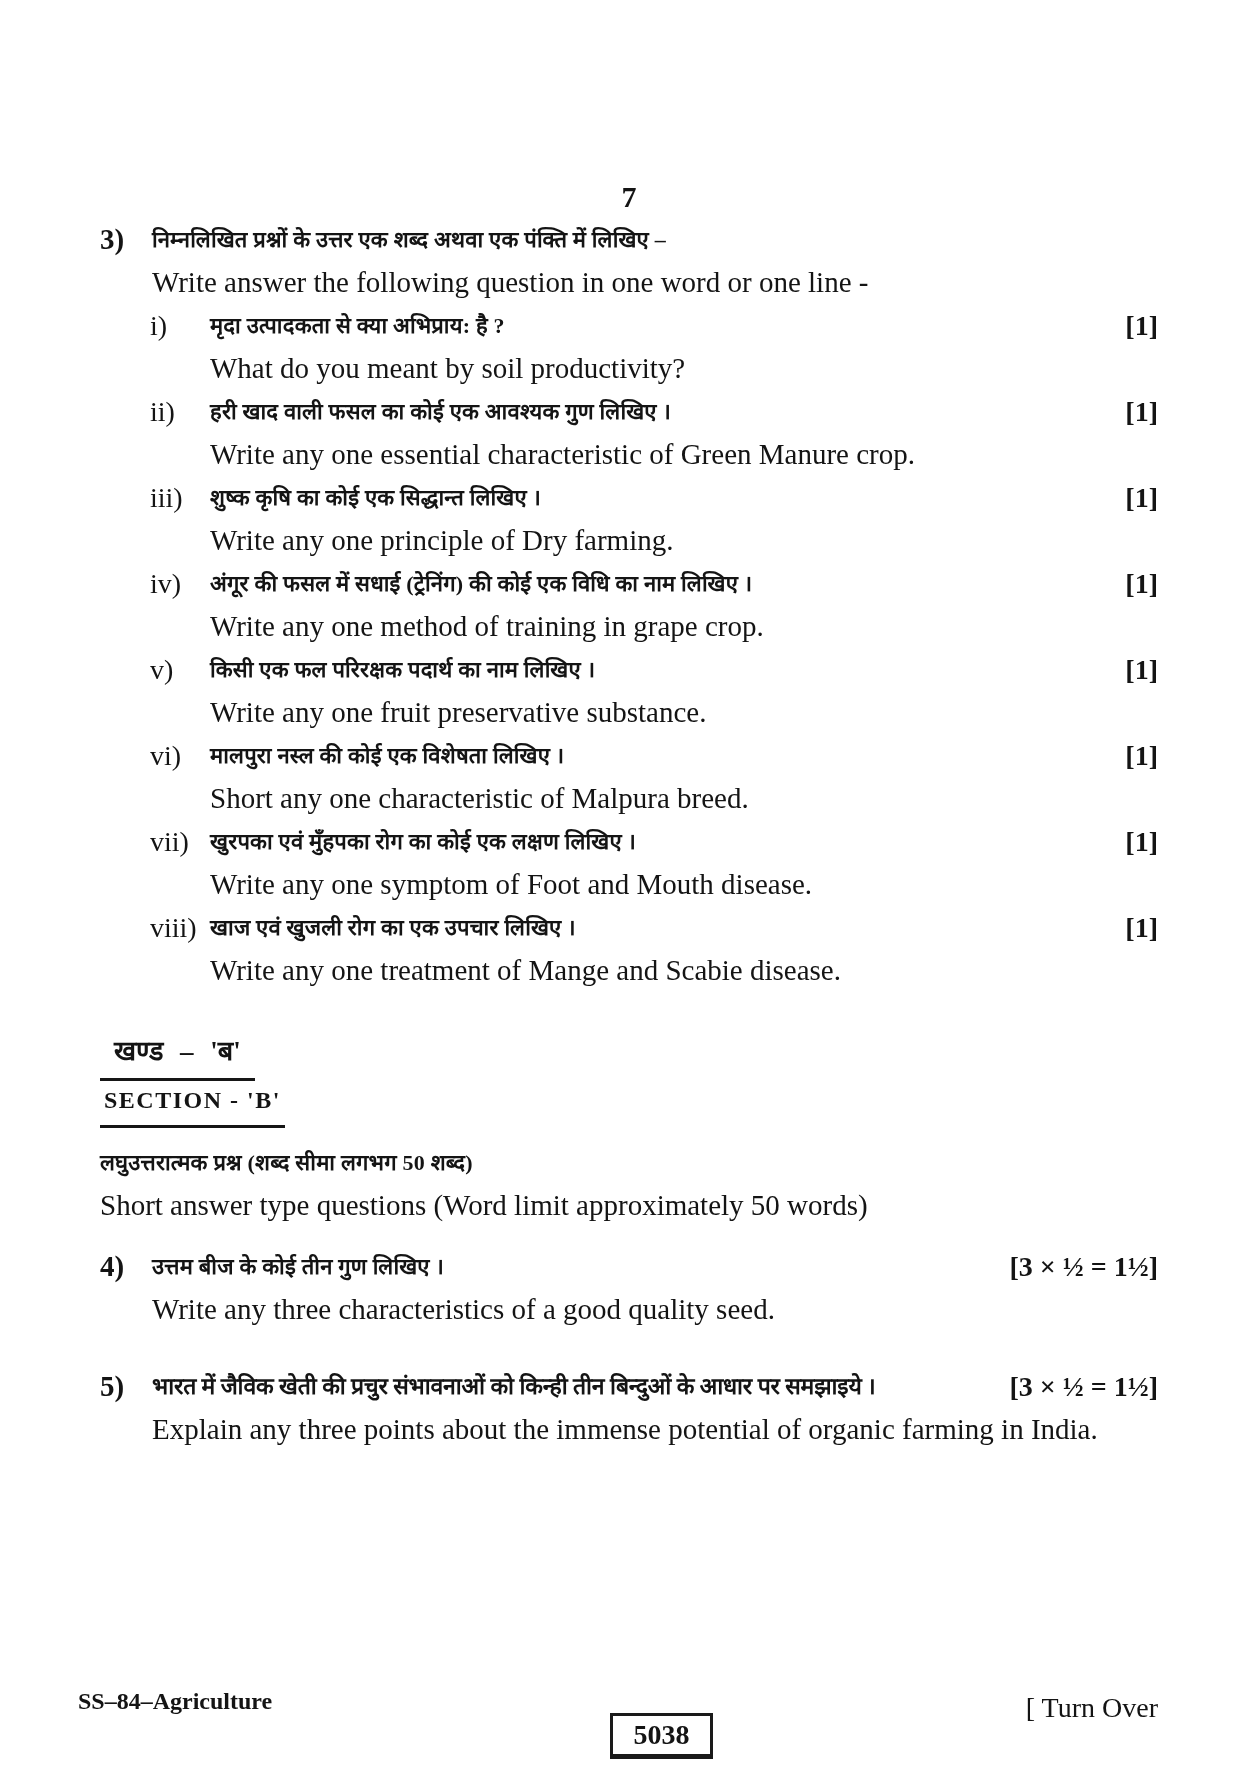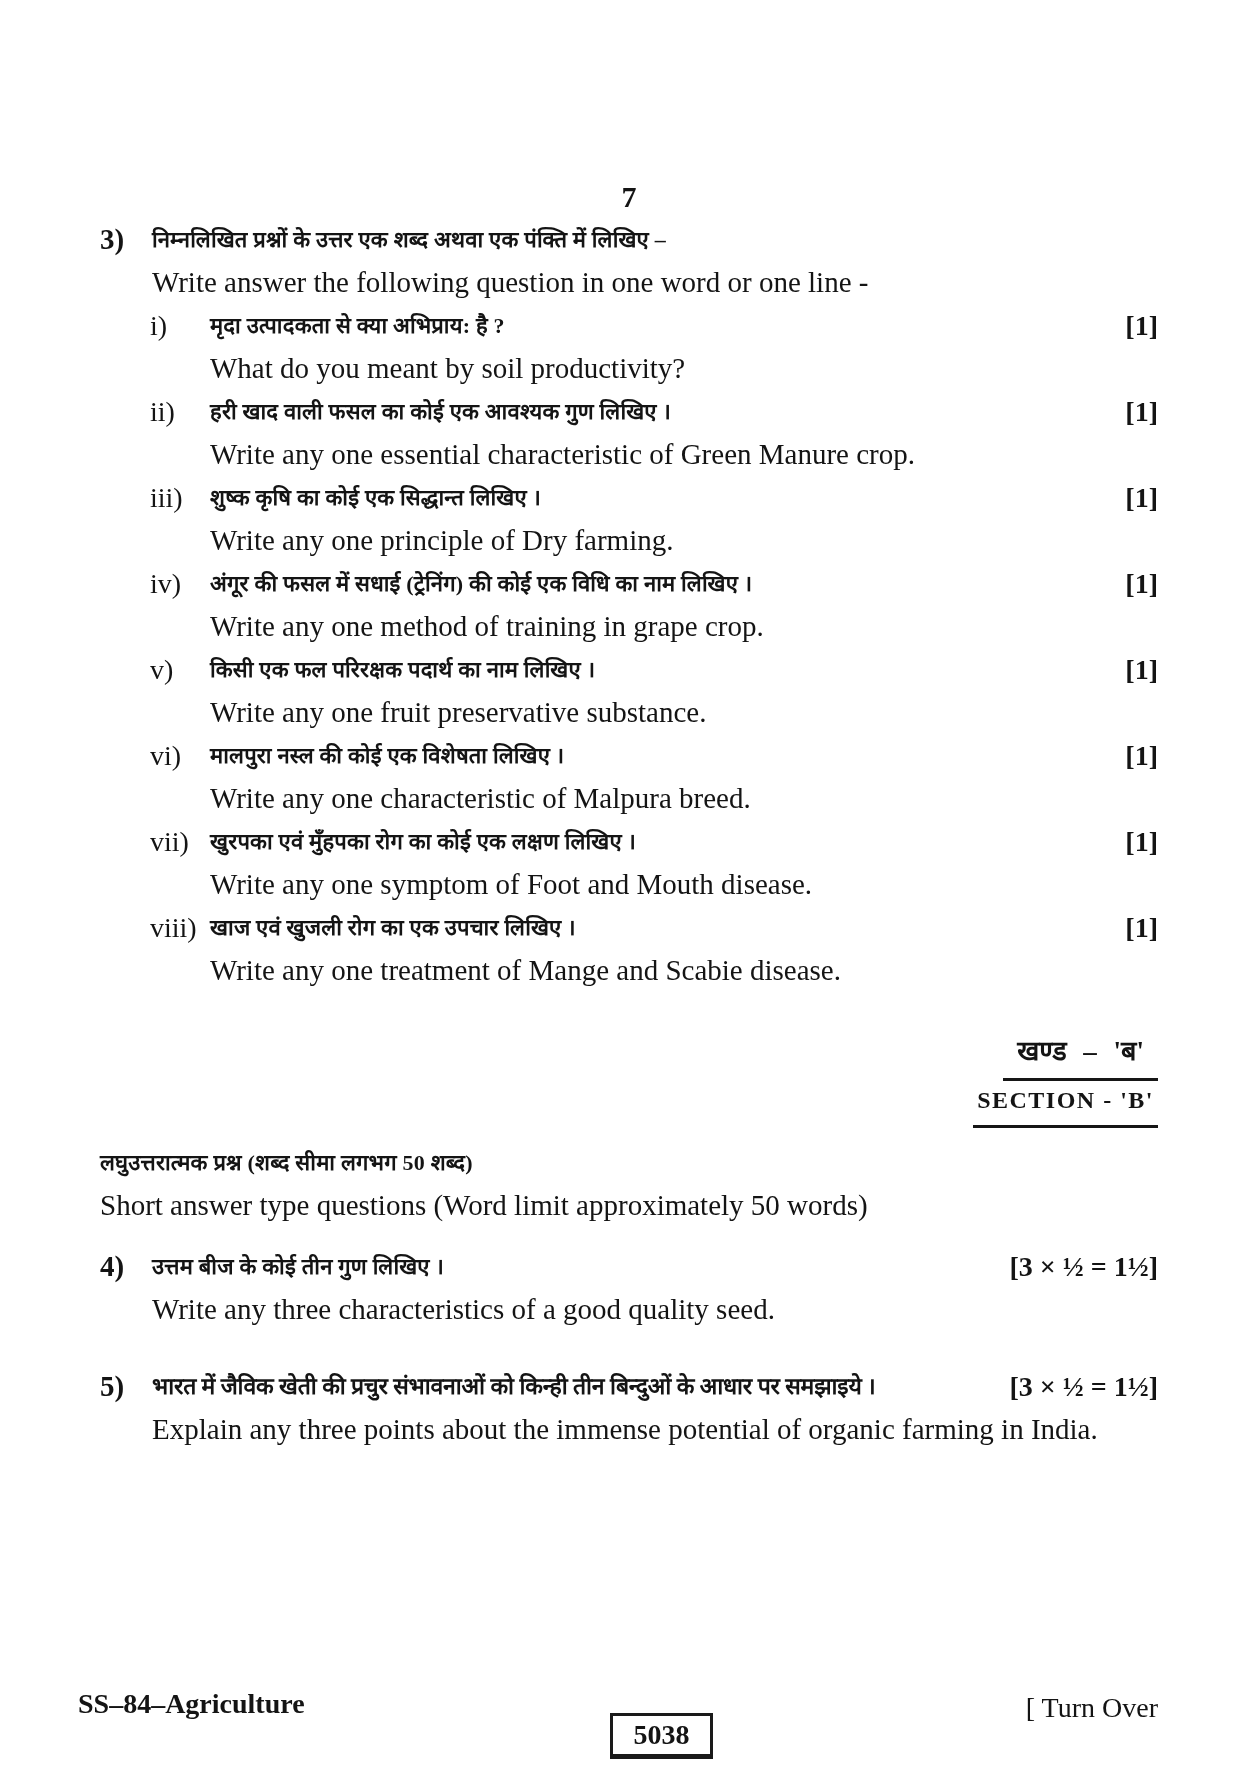--- a/index.html
+++ b/index.html
@@ -54,21 +54,21 @@
 
   .marks {
     position: absolute;
     right: 0;
     top: 0;
     font-weight: 700;
     font-size: 28px;
     line-height: 43px;
   }
 
-  .center-wrap { padding-left: 44px; text-align: right; text-decoration: underline; }
+  .center-wrap { padding-left: 100px; text-align: left; text-decoration: underline; }
   .sec-head-hi {
     display: inline-block;
     font-size: 27px;
     font-weight: 700;
     word-spacing: 10px;
     padding: 0 14px 5px 14px;
     border-bottom: 3px solid #161616;
   }
   .sec-head-en {
     display: inline-block;
@@ -83,21 +83,21 @@
   .gap-sechead2 { margin-top: 6px; }
   .gap-note { margin-top: 19px; }
   .gap-q4 { margin-top: 18px; }
   .gap-q5 { margin-top: 34px; }
 
   .footer-left {
     position: absolute;
     left: 78px;
     top: 1688px;
     font-weight: 700;
-    font-size: 28px;
+    font-size: 24px;
     white-space: nowrap;
   }
   .serial-box {
     position: absolute;
     left: 610px;
     top: 1713px;
     width: 97px;
     height: 38px;
     border: 3px solid #1a1a1a;
     border-bottom-width: 5px;
@@ -169,21 +169,21 @@
     </div>
     <div class="line sub-eng">
       <span class="en">Write any one fruit preservative substance.</span>
     </div>
 
     <div class="line sub-row">
       <span class="roman">vi)</span><span class="hi">मालपुरा नस्ल की कोई एक विशेषता लिखिए ।</span>
       <span class="marks">[1]</span>
     </div>
     <div class="line sub-eng">
-      <span class="en">Write any one characteristic of Malpura breed.</span>
+      <span class="en">Short any one characteristic of Malpura breed.</span>
     </div>
 
     <div class="line sub-row">
       <span class="roman">vii)</span><span class="hi">खुरपका एवं मुँहपका रोग का कोई एक लक्षण लिखिए ।</span>
       <span class="marks">[1]</span>
     </div>
     <div class="line sub-eng">
       <span class="en">Write any one symptom of Foot and Mouth disease.</span>
     </div>
 

